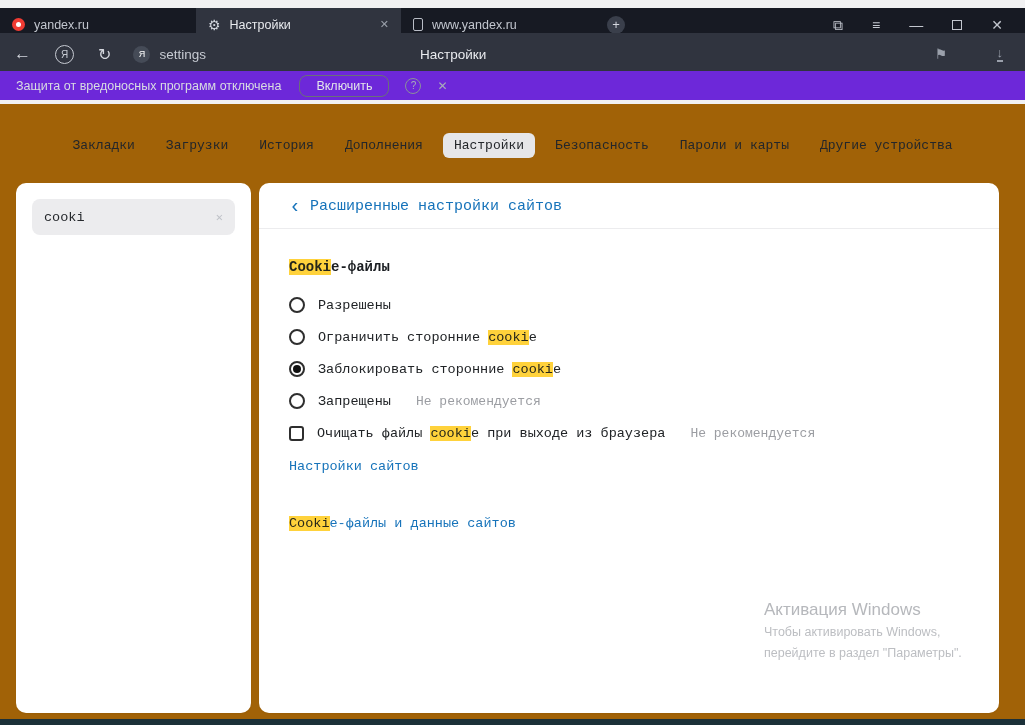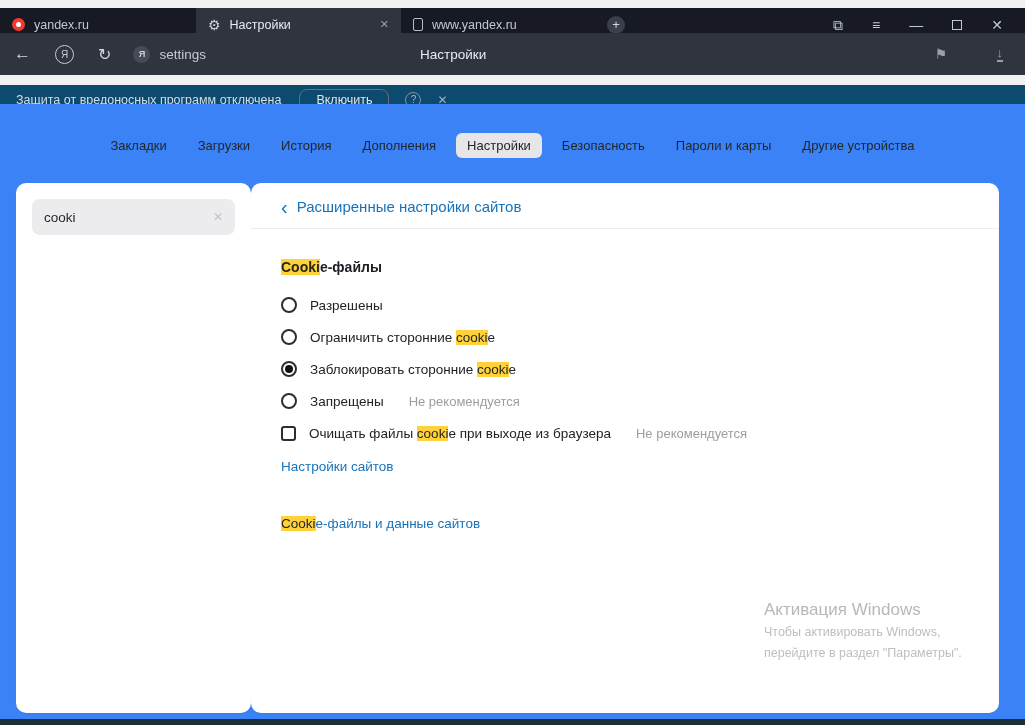--- a/index.html
+++ b/index.html
@@ -29,33 +29,33 @@
   .tb-back { font-size:17px; margin-left:14px; }
   .ya-btn { width:19px; height:19px; border-radius:50%; border:1.5px solid #c6cad2; color:#c6cad2; font-size:10px; display:flex; align-items:center; justify-content:center; margin-left:24px; }
   .tb-refresh { font-size:16px; margin-left:24px; }
   .addr-fav { width:17px; height:17px; border-radius:50%; background:#454b57; color:#fff; font-size:9px; display:flex; align-items:center; justify-content:center; margin-left:22px; flex:none; }
   .addr-text { margin-left:9px; font-size:13.5px; color:#c6cad2; }
   .tb-title { position:absolute; left:420px; top:0; height:42px; display:flex; align-items:center; font-size:13.5px; color:#e9ebef; }
   .tb-bookmark { position:absolute; right:78px; top:0; height:42px; display:flex; align-items:center; font-size:14px; color:#9aa0ab; }
   .dl-icon { position:absolute; right:22px; top:13px; font-size:13px; line-height:1; border-bottom:2px solid #9aa0ab; padding-bottom:1px; color:#9aa0ab; }
 
   
-  .notifbar { position:absolute; top:85px; left:0; right:0; height:29px; background:#0c4a6e; display:flex; align-items:center; padding-left:16px; color:#d9dce2; }
+  .notifbar { position:absolute; top:71px; left:0; right:0; height:29px; background:#6d28d9; display:flex; align-items:center; padding-left:16px; color:#d9dce2; }
   .notif-text { font-size:12.5px; }
   .notif-btn { margin-left:18px; border:1px solid #6a6f7a; border-radius:8px; padding:3px 16px; font-size:12.5px; color:#e3e5ea; background:transparent; }
   .notif-help { margin-left:16px; width:16px; height:16px; border-radius:50%; border:1.3px solid #8b909b; color:#a9aeb8; font-size:10px; display:flex; align-items:center; justify-content:center; }
   .notif-close { margin-left:16px; font-size:12px; color:#a9aeb8; }
 
   
-  .page { position:absolute; top:104px; left:0; right:0; bottom:6px; background:#3b82f6; }
+  .page { position:absolute; top:104px; left:0; right:0; bottom:6px; background:#a16207;font-family:Liberation Mono, monospace; }
   .nav-row { margin-top:29px; display:flex; justify-content:center; gap:9px; }
   .nav-item { font-size:13px; color:#23262a; padding:5px 11px; border-radius:6px; white-space:nowrap; }
   .nav-item.active { background:#e6e6e8; }
 
-  .cards { position:absolute; top:79px; left:16px; right:26px; bottom:6px; display:flex; }
+  .cards { position:absolute; top:79px; left:16px; right:26px; bottom:6px; display:flex; gap:8px; }
   .card { background:#fff; border-radius:10px; box-shadow:0 1px 2px rgba(0,0,0,0.05); }
 
   
   .sidebar { width:235px; padding:16px; flex:none; }
   .searchbox { height:36px; background:#ececee; border-radius:8px; display:flex; align-items:center; padding:0 12px; }
   .searchbox input { flex:1; border:none; outline:none; background:transparent; font-size:13.5px; color:#26292d; font-family:inherit; width:100%; }
   .search-clear { color:#bfc2c8; font-size:12px; margin-left:6px; }
   .side-list { margin-top:20px; }
   .side-item { font-size:13.5px; color:#202326; padding:8px 10px; border-radius:6px; }
 

